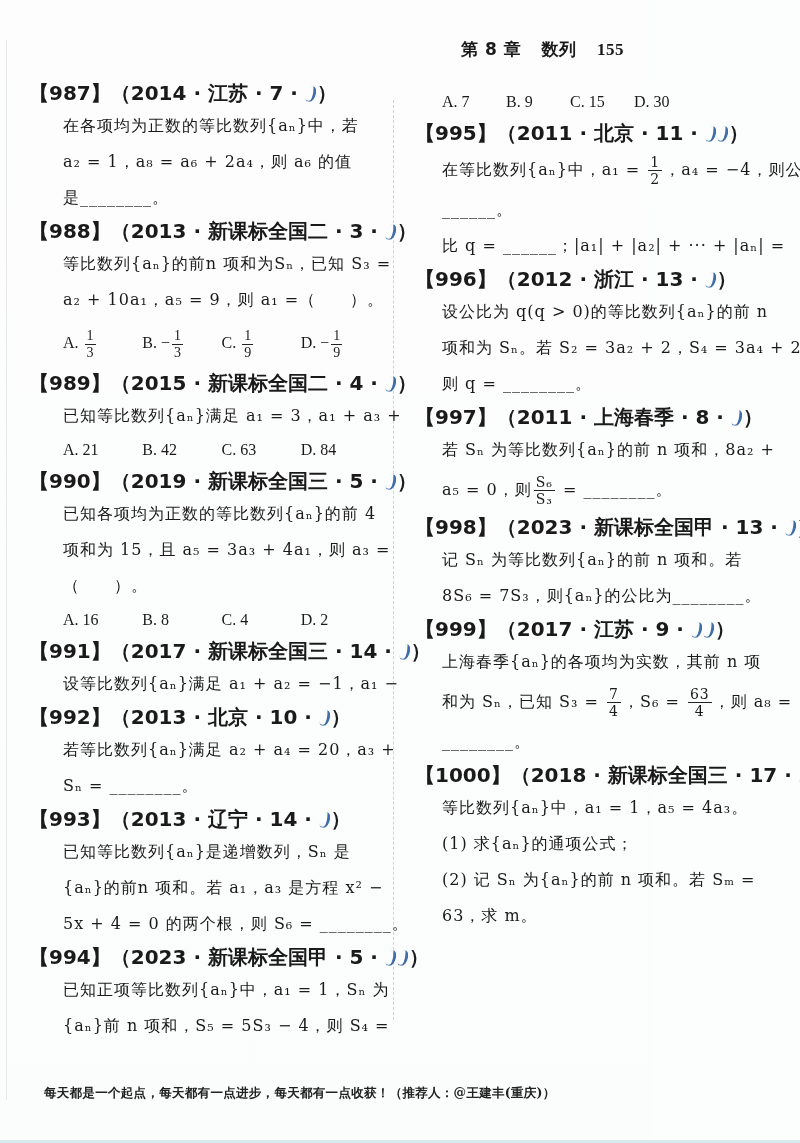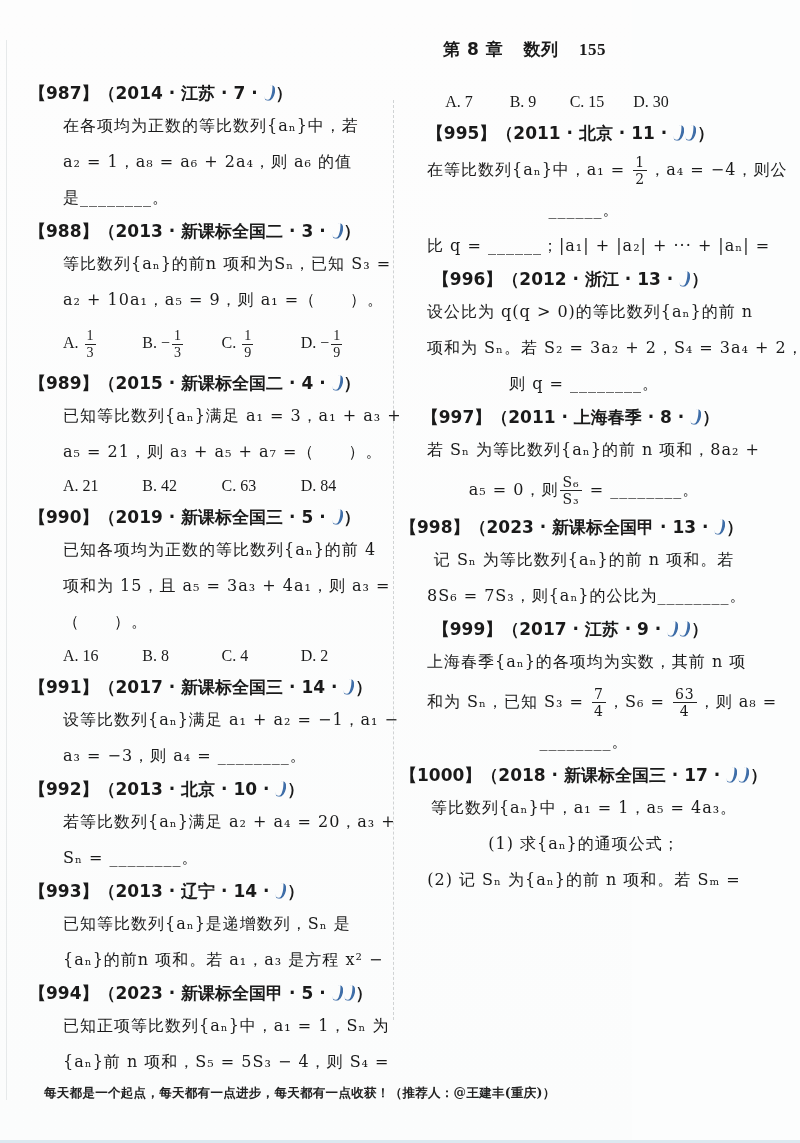--- a/index.html
+++ b/index.html
@@ -6,20 +6,21 @@
   body {
     width: 800px; height: 1143px; overflow: hidden;
     background: #fcfdfd;
     font-family: "DejaVu Serif", "Liberation Serif", serif;
     color: #1a1a1a;
     position: relative;
   }
   .page {
     position: absolute; left: 0; top: 0; width: 632px; height: 1143px;
     background: linear-gradient(#fdfdfd, #fbfcfc);
+    padding-left: 18px;
   }
   .left-edge {
     position: absolute; left: 6px; top: 40px; width: 1px; height: 1060px;
     background: #e6e9ea;
   }
   .bottom-edge {
     position: absolute; left: 0; bottom: 0; width: 800px; height: 3px;
     background: #dbe9f0;
   }
   .header {
@@ -31,26 +32,26 @@
   .header .title { margin-right: 14px; }
   .header .pnum { font-family: "Liberation Serif", serif; font-size: 17px; }
   .col-divider {
     position: absolute; left: 393px; top: 100px; width: 0; height: 920px;
     border-left: 1px dashed #d0d3d4;
   }
   .col {
     position: absolute; top: 78px;
   }
   .col.left { left: 30px; width: 350px; }
-  .col.right { left: 401px; width: 340px; top: 86px; text-align: center; }
+  .col.right { left: 416px; width: 340px; top: 86px; }
 
   .prob { margin: 0; }
   .prob-head {
     font-family: "DejaVu Sans", "Liberation Sans", sans-serif;
-    font-weight: bold; font-size: 17px; height: 30px; line-height: 30px;
+    font-weight: bold; font-size: 20px; height: 30px; line-height: 30px;
     white-space: nowrap; margin-left: -1px;
   }
   .diff-icon {
     display: inline-block; width: 7px; height: 15px; vertical-align: -2px;
     border-radius: 60% 40% 70% 30%;
     border-right: 3px solid #3f6ea8; border-bottom: 1px solid #3f6ea8;
     margin: 0 1px;
     transform: rotate(6deg);
   }
   .prob-body {
@@ -126,21 +127,20 @@
               <span class="n">1</span>
               <span>9</span>
             </span></div>
       </div>
     </div>
 
     <div class="prob">
       <div class="prob-head"><span>【989】（2015 · 新课标全国二 · 4 · </span><span class="diff-icon" style="border-right-color: rgb(63, 110, 168); border-bottom-color: rgb(63, 110, 168);"></span>）</div>
       <div class="prob-body">
         <div class="line">已知等比数列{aₙ}满足 a₁ = 3，a₁ + a₃ +</div>
-        <div class="line">a₅ = 21，则 a₃ + a₅ + a₇ =（　　）。</div>
       </div>
       <div class="opts">
         <div class="opt">A. 21</div>
         <div class="opt">B. 42</div>
         <div class="opt">C. 63</div>
         <div class="opt">D. 84</div>
       </div>
     </div>
 
     <div class="prob">
@@ -155,37 +155,37 @@
         <div class="opt">B. 8</div>
         <div class="opt">C. 4</div>
         <div class="opt">D. 2</div>
       </div>
     </div>
 
     <div class="prob">
       <div class="prob-head"><span>【991】（2017 · 新课标全国三 · 14 · </span><span class="diff-icon" style="border-right-color: rgb(63, 110, 168); border-bottom-color: rgb(63, 110, 168);"></span>）</div>
       <div class="prob-body">
         <div class="line">设等比数列{aₙ}满足 a₁ + a₂ = −1，a₁ −</div>
-        <div class="line">a₃ = −3，则 a₄ = ________。</div>
       </div>
     </div>
 
     <div class="prob">
       <div class="prob-head"><span>【992】（2013 · 北京 · 10 · </span><span class="diff-icon" style="border-right-color: rgb(63, 110, 168); border-bottom-color: rgb(63, 110, 168);"></span>）</div>
       <div class="prob-body">
         <div class="line">若等比数列{aₙ}满足 a₂ + a₄ = 20，a₃ +</div>
         <div class="line">Sₙ = ________。</div>
       </div>
     </div>
 
     <div class="prob">
       <div class="prob-head"><span>【993】（2013 · 辽宁 · 14 · </span><span class="diff-icon" style="border-right-color: rgb(63, 110, 168); border-bottom-color: rgb(63, 110, 168);"></span>）</div>
       <div class="prob-body">
         <div class="line">已知等比数列{aₙ}是递增数列，Sₙ 是</div>
         <div class="line">{aₙ}的前n 项和。若 a₁，a₃ 是方程 x² −</div>
+        <div class="line">5x + 4 = 0 的两个根，则 S₆ = ________。</div>
       </div>
     </div>
 
     <div class="prob">
       <div class="prob-head"><span>【994】（2023 · 新课标全国甲 · 5 · </span><span class="diff-icon" style="border-right-color: rgb(63, 110, 168); border-bottom-color: rgb(63, 110, 168);"></span><span class="diff-icon" style="border-right-color: rgb(63, 110, 168); border-bottom-color: rgb(63, 110, 168);"></span>）</div>
       <div class="prob-body">
         <div class="line">已知正项等比数列{aₙ}中，a₁ = 1，Sₙ 为</div>
         <div class="line">{aₙ}前 n 项和，S₅ = 5S₃ − 4，则 S₄ =</div>
 
       </div>
@@ -255,18 +255,19 @@
         <div class="line">________。</div>
       </div>
     </div>
 
     <div class="prob">
       <div class="prob-head"><span>【1000】（2018 · 新课标全国三 · 17 · </span><span class="diff-icon" style="border-right-color: rgb(63, 110, 168); border-bottom-color: rgb(63, 110, 168);"></span><span class="diff-icon" style="border-right-color: rgb(63, 110, 168); border-bottom-color: rgb(63, 110, 168);"></span>）</div>
       <div class="prob-body" style="padding-left:26px;">
         <div class="line">等比数列{aₙ}中，a₁ = 1，a₅ = 4a₃。</div>
         <div class="line">(1) 求{aₙ}的通项公式；</div>
         <div class="line">(2) 记 Sₙ 为{aₙ}的前 n 项和。若 Sₘ =</div>
+        <div class="line">63，求 m。</div>
       </div>
     </div>
   </div>
 
   <div class="footer">每天都是一个起点，每天都有一点进步，每天都有一点收获！（推荐人：@王建丰(重庆)）</div>
 </div>
 
 </body></html>

